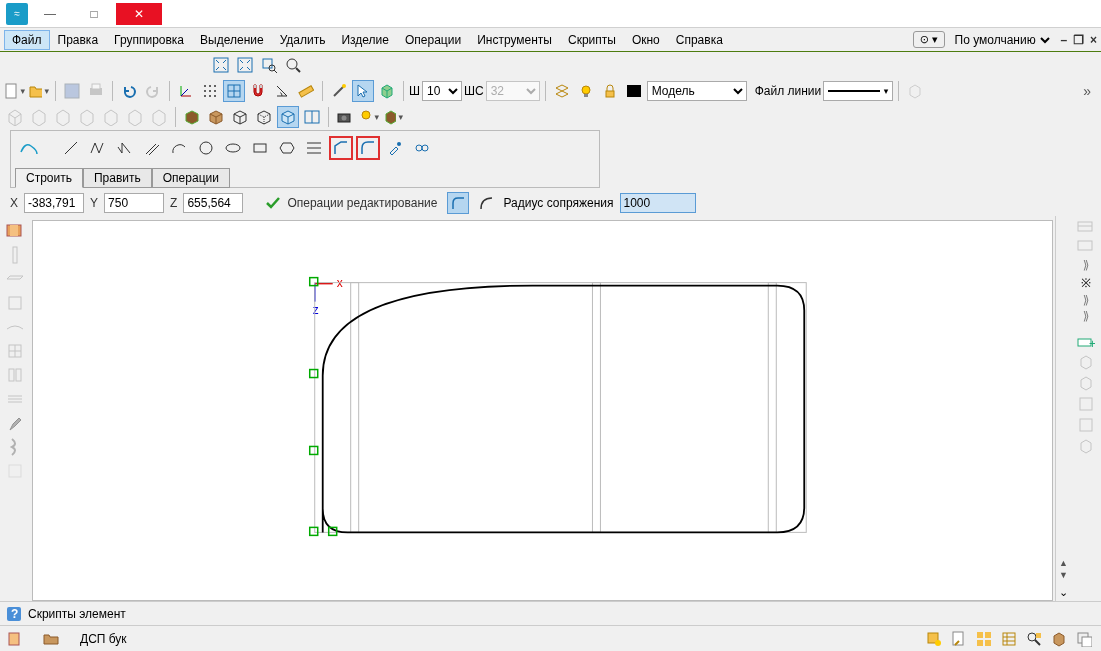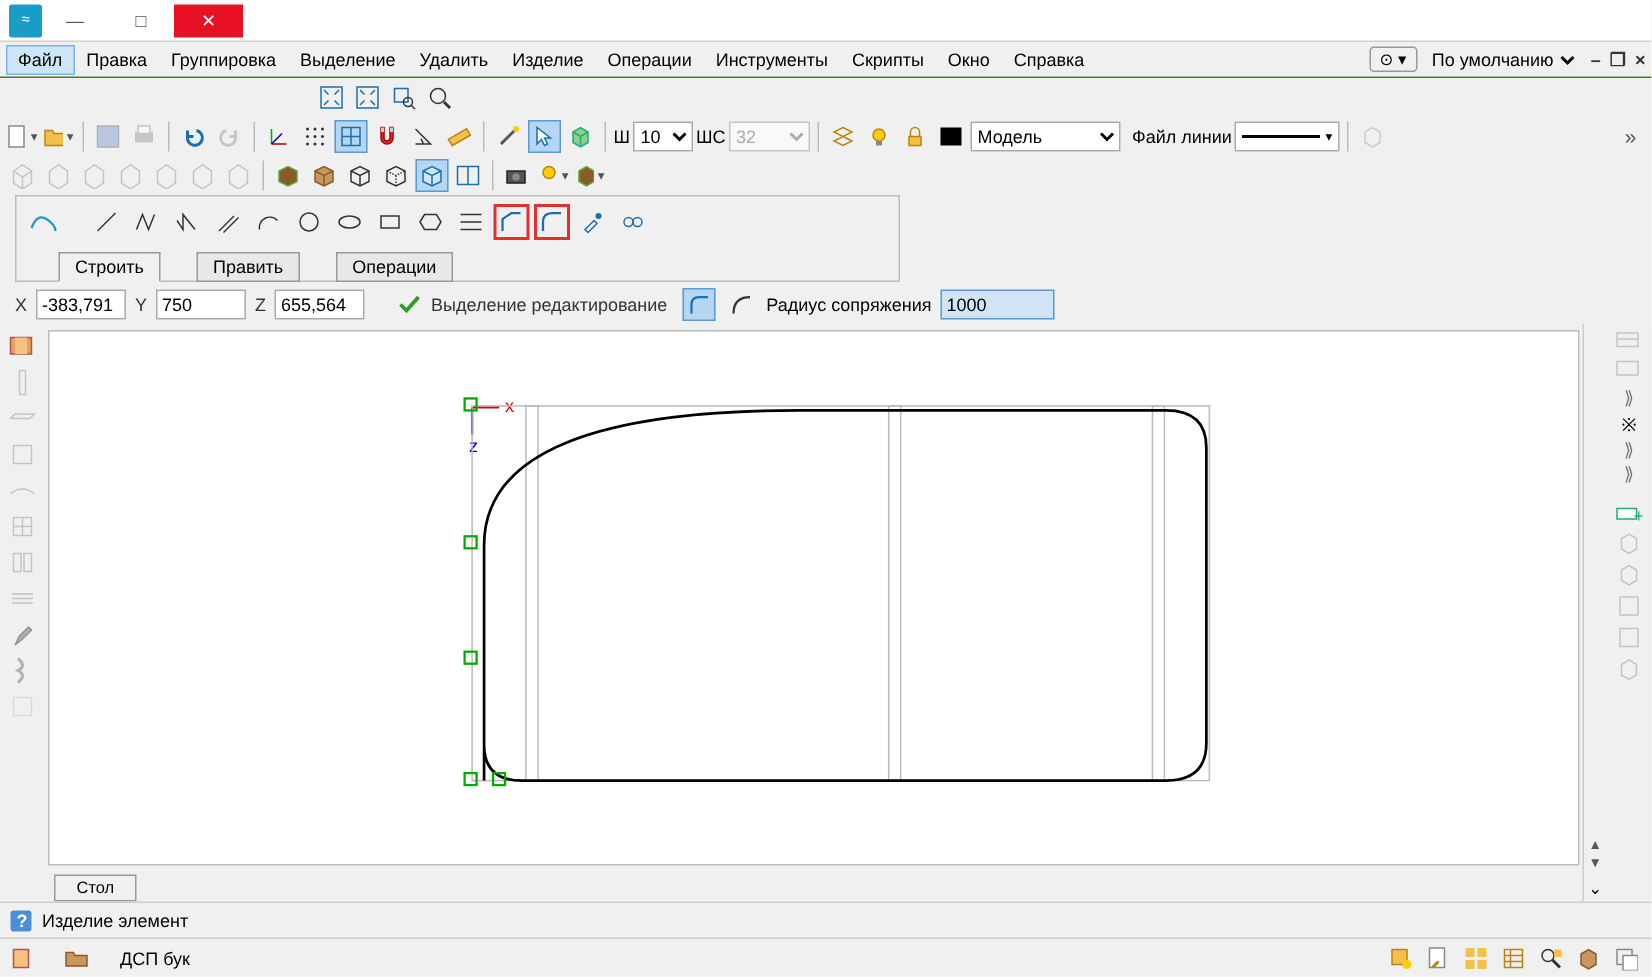--- a/index.html
+++ b/index.html
@@ -28,21 +28,21 @@
 .tb-btn { width: 22px; height: 22px; display: flex; align-items: center; justify-content: center; border: 1px solid transparent; }
 .tb-btn.active-blue { background: #b5d6f0; border: 1px solid #5a9bd5; }
 .tb-btn svg { pointer-events: none; }
 
 
 .shape-area { display: flex; flex-direction: column; width: 590px; border: 1px solid #bbb; margin-left: 10px; background: #f0f0f0; }
 .shape-toolbar { height: 34px; display: flex; align-items: center; padding: 2px 6px; gap: 3px; }
 .shape-btn { width: 24px; height: 24px; display: flex; align-items: center; justify-content: center; border: 1px solid transparent; }
 .shape-btn.hl-red { border: 2px solid #e03030; }
 .shape-tabs { display: flex; height: 22px; align-items: flex-end; padding-left: 4px; gap: 0; }
-.shape-tab { padding: 2px 10px; border: 1px solid #999; background: #e8e8e8; position: relative; top: 1px; margin-left: 24px; }
+.shape-tab { padding: 2px 10px; border: 1px solid #999; background: #e8e8e8; position: relative; top: 1px; }
 .shape-tab.active { background: #f0f0f0; border-bottom: 1px solid #f0f0f0; }
 
 
 .coord-bar { height: 26px; display: flex; align-items: center; padding: 0 10px; gap: 6px; margin-top: 2px; }
 .coord-bar label { color: #333; }
 .coord-bar input { width: 60px; height: 20px; border: 1px solid #aaa; padding: 0 3px; font-size: 12px; }
 .coord-bar .link { color: #333; }
 .coord-bar input.wide { width: 76px; background: #d0e4f5; border: 1px solid #5a9bd5; }
 
 
@@ -462,21 +462,21 @@
   <label>X</label>
   <input value="-383,791" style="">
   <label>Y</label>
   <input value="750" style="">
   <label>Z</label>
   <input value="655,564" style="">
   <span style="width:10px"></span>
   <svg width="16" height="16">
       <path d="M2 8 L6 12 L14 3" fill="none" stroke="#2a9d2a" stroke-width="2.5"></path>
     </svg>
-  <span class="link">Выделение редактирование</span>
+  <span class="link">Операции редактирование</span>
   <div class="tb-btn active-blue" style="margin-left:4px;">
       <svg width="16" height="16">
         <path d="M3 14 L3 8 Q3 3 8 3 L14 3" fill="none" stroke="#1a6fb0" stroke-width="1.5"></path>
       </svg>
     </div>
   <div class="tb-btn">
       <svg width="16" height="16">
         <path d="M3 14 Q3 3 14 3" fill="none" stroke="#333" stroke-width="1.5"></path>
       </svg>
     </div>
@@ -577,23 +577,20 @@
 
         <g fill="none" stroke="#0a0" stroke-width="1.5">
           <rect x="277" y="17" width="8" height="8"></rect>
           <rect x="277" y="109" width="8" height="8"></rect>
           <rect x="277" y="186" width="8" height="8"></rect>
           <rect x="277" y="267" width="8" height="8"></rect>
           <rect x="296" y="267" width="8" height="8"></rect>
         </g>
       </svg>
     </div>
-    <div class="doc-tabs">
-      <div class="doc-tab">Стол</div>
-    </div>
   </div>
 
   <div class="scrollbar-v">
     <div class="sb-arrow">▲</div>
     <div class="sb-arrow" style="margin-top:2px;">▼</div>
     <div style="height:6px;"></div>
     <div style="font-size:11px;">⌄</div>
   </div>
 
   <div class="right-tools">
@@ -629,21 +626,21 @@
           <path d="M3 5 L8 2 L13 5 L13 12 L8 15 L3 12 Z" fill="none" stroke="#999"></path>
         </svg></div>
   </div>
 </div>
 
 <div class="status1">
   <svg width="16" height="16">
       <rect x="1" y="1" width="14" height="14" rx="2" fill="#4a8fd8"></rect>
       <text x="5" y="12" fill="#fff" font-size="11" font-weight="bold">?</text>
     </svg>
-  <span>Изделие элемент</span>
+  <span>Скрипты элемент</span>
 </div>
 <div class="status2">
   <svg width="16" height="16">
       <rect x="3" y="2" width="10" height="12" fill="#f5c080" stroke="#a55"></rect>
     </svg>
   <svg width="16" height="16">
       <path d="M1 4 L6 4 L7 6 L15 6 L15 13 L1 13 Z" fill="#c8975e" stroke="#8b5a2b"></path>
     </svg>
   <span>ДСП бук</span>
   <div class="fill"></div>

